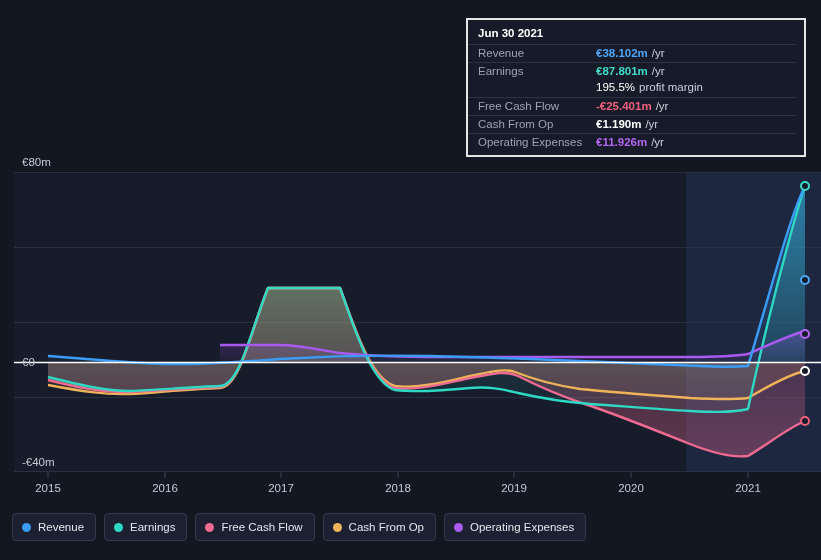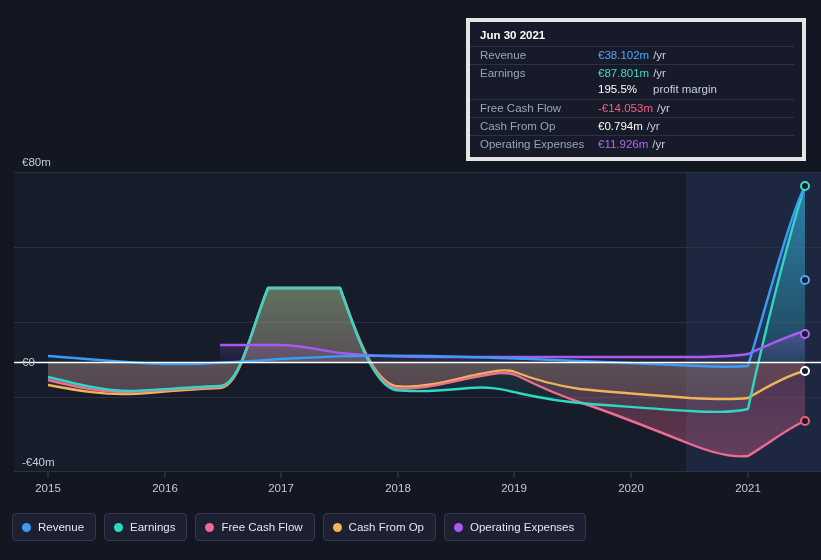--- a/index.html
+++ b/index.html
@@ -34,21 +34,21 @@
     left: 0;
     top: 0;
   }
   
   .tooltip {
     position: absolute;
     left: 466px;
     top: 18px;
     width: 340px;
     background: #171b29;
-    border: 4px solid #e5e5e5;
+    border: 2px solid #e5e5e5;
     box-sizing: border-box;
     padding: 6px 8px 4px 0;
     font-size: 11.5px;
   }
   .tt-title {
     font-weight: bold;
     font-size: 11.5px;
     color: #ffffff;
     padding: 1px 10px 5px 10px;
   }
@@ -58,21 +58,21 @@
     padding: 2px 10px 3px 10px;
     border-top: 1px solid #2b3245;
   }
   .tt-label {
     width: 118px;
     color: #9aa4b8;
     font-size: 11.5px;
     flex: 0 0 auto;
   }
   .tt-value {
-    font-weight: normal;
+    font-weight: bold;
     font-size: 11.5px;
     white-space: nowrap;
   }
   .tt-unit {
     color: #c9cfdc;
     font-weight: normal;
     font-size: 11.5px;
     margin-left: 4px;
     text-align: right;
   }
@@ -83,21 +83,21 @@
   .tt-sub .tt-label { width: 118px; }
   .tt-sub-val {
     font-weight: normal;
     font-size: 11.5px;
     color: #ffffff;
   }
   .tt-sub-note {
     color: #c9cfdc;
     font-weight: normal;
     font-size: 11.5px;
-    margin-left: 16px;
+    margin-left: 4px;
   }
   
   .legend {
     position: absolute;
     left: 12px;
     top: 513px;
     display: flex;
     gap: 8px;
   }
   .legend-item {
@@ -239,27 +239,27 @@
       <span class="tt-unit">/yr</span>
     </div>
     <div class="tt-sub">
       <span class="tt-label"></span>
       <span class="tt-sub-val">195.5%</span>
       <span class="tt-sub-note">profit margin</span>
     </div>
 
     <div class="tt-row">
       <span class="tt-label">Free Cash Flow</span>
-      <span class="tt-value" style="color:#f1607e">-€14.053m</span>
+      <span class="tt-value" style="color:#f1607e">-€25.401m</span>
       <span class="tt-unit">/yr</span>
     </div>
 
     <div class="tt-row">
       <span class="tt-label">Cash From Op</span>
-      <span class="tt-value" style="color:#ffffff">€0.794m</span>
+      <span class="tt-value" style="color:#ffffff">€1.190m</span>
       <span class="tt-unit">/yr</span>
     </div>
 
     <div class="tt-row">
       <span class="tt-label">Operating Expenses</span>
       <span class="tt-value" style="color:#b566f0">€11.926m</span>
       <span class="tt-unit">/yr</span>
     </div>
   </div>
 

